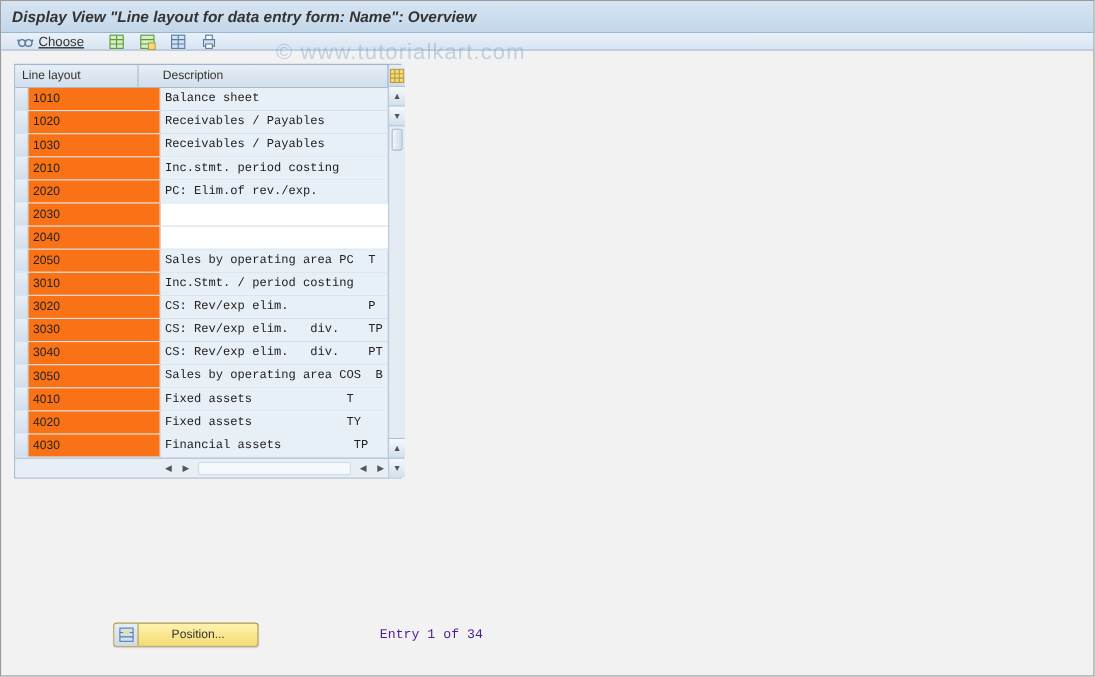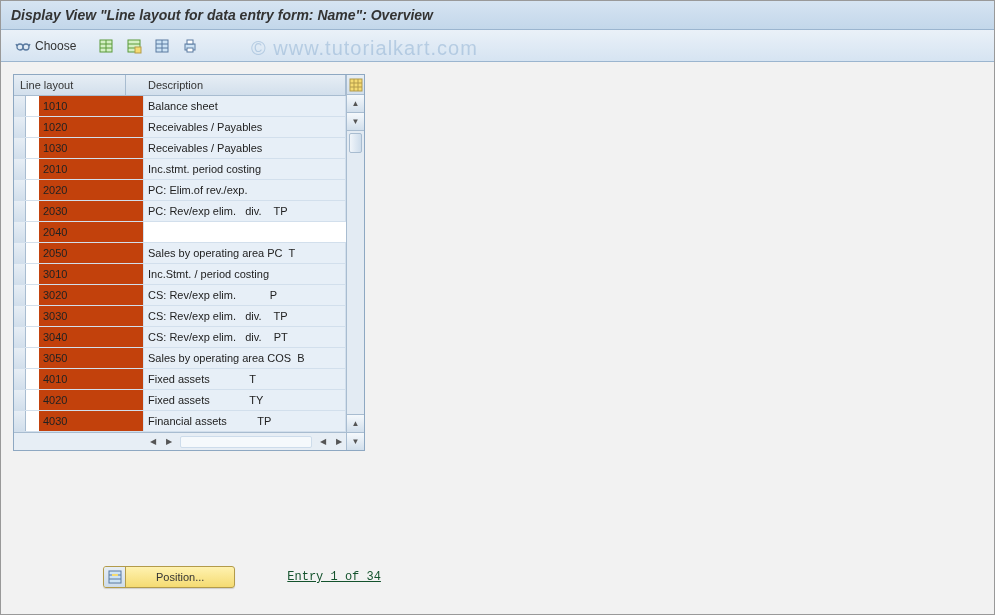--- a/index.html
+++ b/index.html
@@ -23,21 +23,22 @@
       color: #333;
       position: relative;
     }
     .toolbar {
       background: linear-gradient(to bottom, #eaf1f8, #d6e4f2);
       border-bottom: 1px solid #9bb5cf;
       padding: 4px 10px;
       display: flex;
       align-items: center;
       gap: 4px;
-      height: 32px;
+      height: 16px;
+      text-decoration: underline;
     }
     .tool-btn {
       display: inline-flex;
       align-items: center;
       gap: 4px;
       border: none;
       background: transparent;
       padding: 2px 4px;
       cursor: pointer;
       font-size: 12px;
@@ -103,22 +104,22 @@
       display: flex;
       align-items: center;
       white-space: pre;
     }
     .td.rowsel {
       width: 12px;
       background: linear-gradient(to bottom, #e7eef5, #d2dfec);
       padding: 0;
       border-right: 1px solid #a8bcd0;
     }
-    .td.col1 { width: 105px; background: #c2410c; margin-left: 13px; }
-    .td.col2 { flex: 1; background: #e7eff7; }
+    .td.col1 { width: 120px; background: #f97316; }
+    .td.col2 { flex: 1; background: #e7eff7; font-family: Liberation Mono, monospace; }
     .vscroll {
       width: 18px;
       background: #e7eef5;
       border-left: 1px solid #a8bcd0;
       display: flex;
       flex-direction: column;
     }
     .vscroll .arrow {
       height: 18px;
       background: linear-gradient(to bottom, #f5f9fc, #d2dfec);
@@ -192,25 +193,24 @@
       display: flex;
       align-items: center;
       justify-content: center;
     }
     .position-btn .label-part {
       padding: 0 30px;
       font-size: 11px;
       color: #333;
     }
     .entry-label {
-      margin-left: 52px;
+      margin-left: 110px;
       font-family: "Courier New", monospace;
       font-size: 12px;
-      color: #14532d;
-      text-decoration: underline;
+      color: #4c1d95;
     }
     .config-icon-svg { width: 14px; height: 14px; }
   </style>
 </head>
 <body>
 
 <div class="title-bar">
   <span>Display View "Line layout for data entry form: Name": Overview</span>
 </div>
 
@@ -303,21 +303,20 @@
             <div class="td col2">Inc.stmt. period costing</div>
           </div>
           <div class="tr">
             <div class="td rowsel"></div>
             <div class="td col1">2020</div>
             <div class="td col2">PC: Elim.of rev./exp.</div>
           </div>
           <div class="tr">
             <div class="td rowsel"></div>
             <div class="td col1">2030</div>
-            <div class="td col2">PC: Rev/exp elim.   div.    TP</div>
           </div>
           <div class="tr">
             <div class="td rowsel"></div>
             <div class="td col1">2040</div>
           </div>
           <div class="tr">
             <div class="td rowsel"></div>
             <div class="td col1">2050</div>
             <div class="td col2">Sales by operating area PC  T</div>
           </div>

